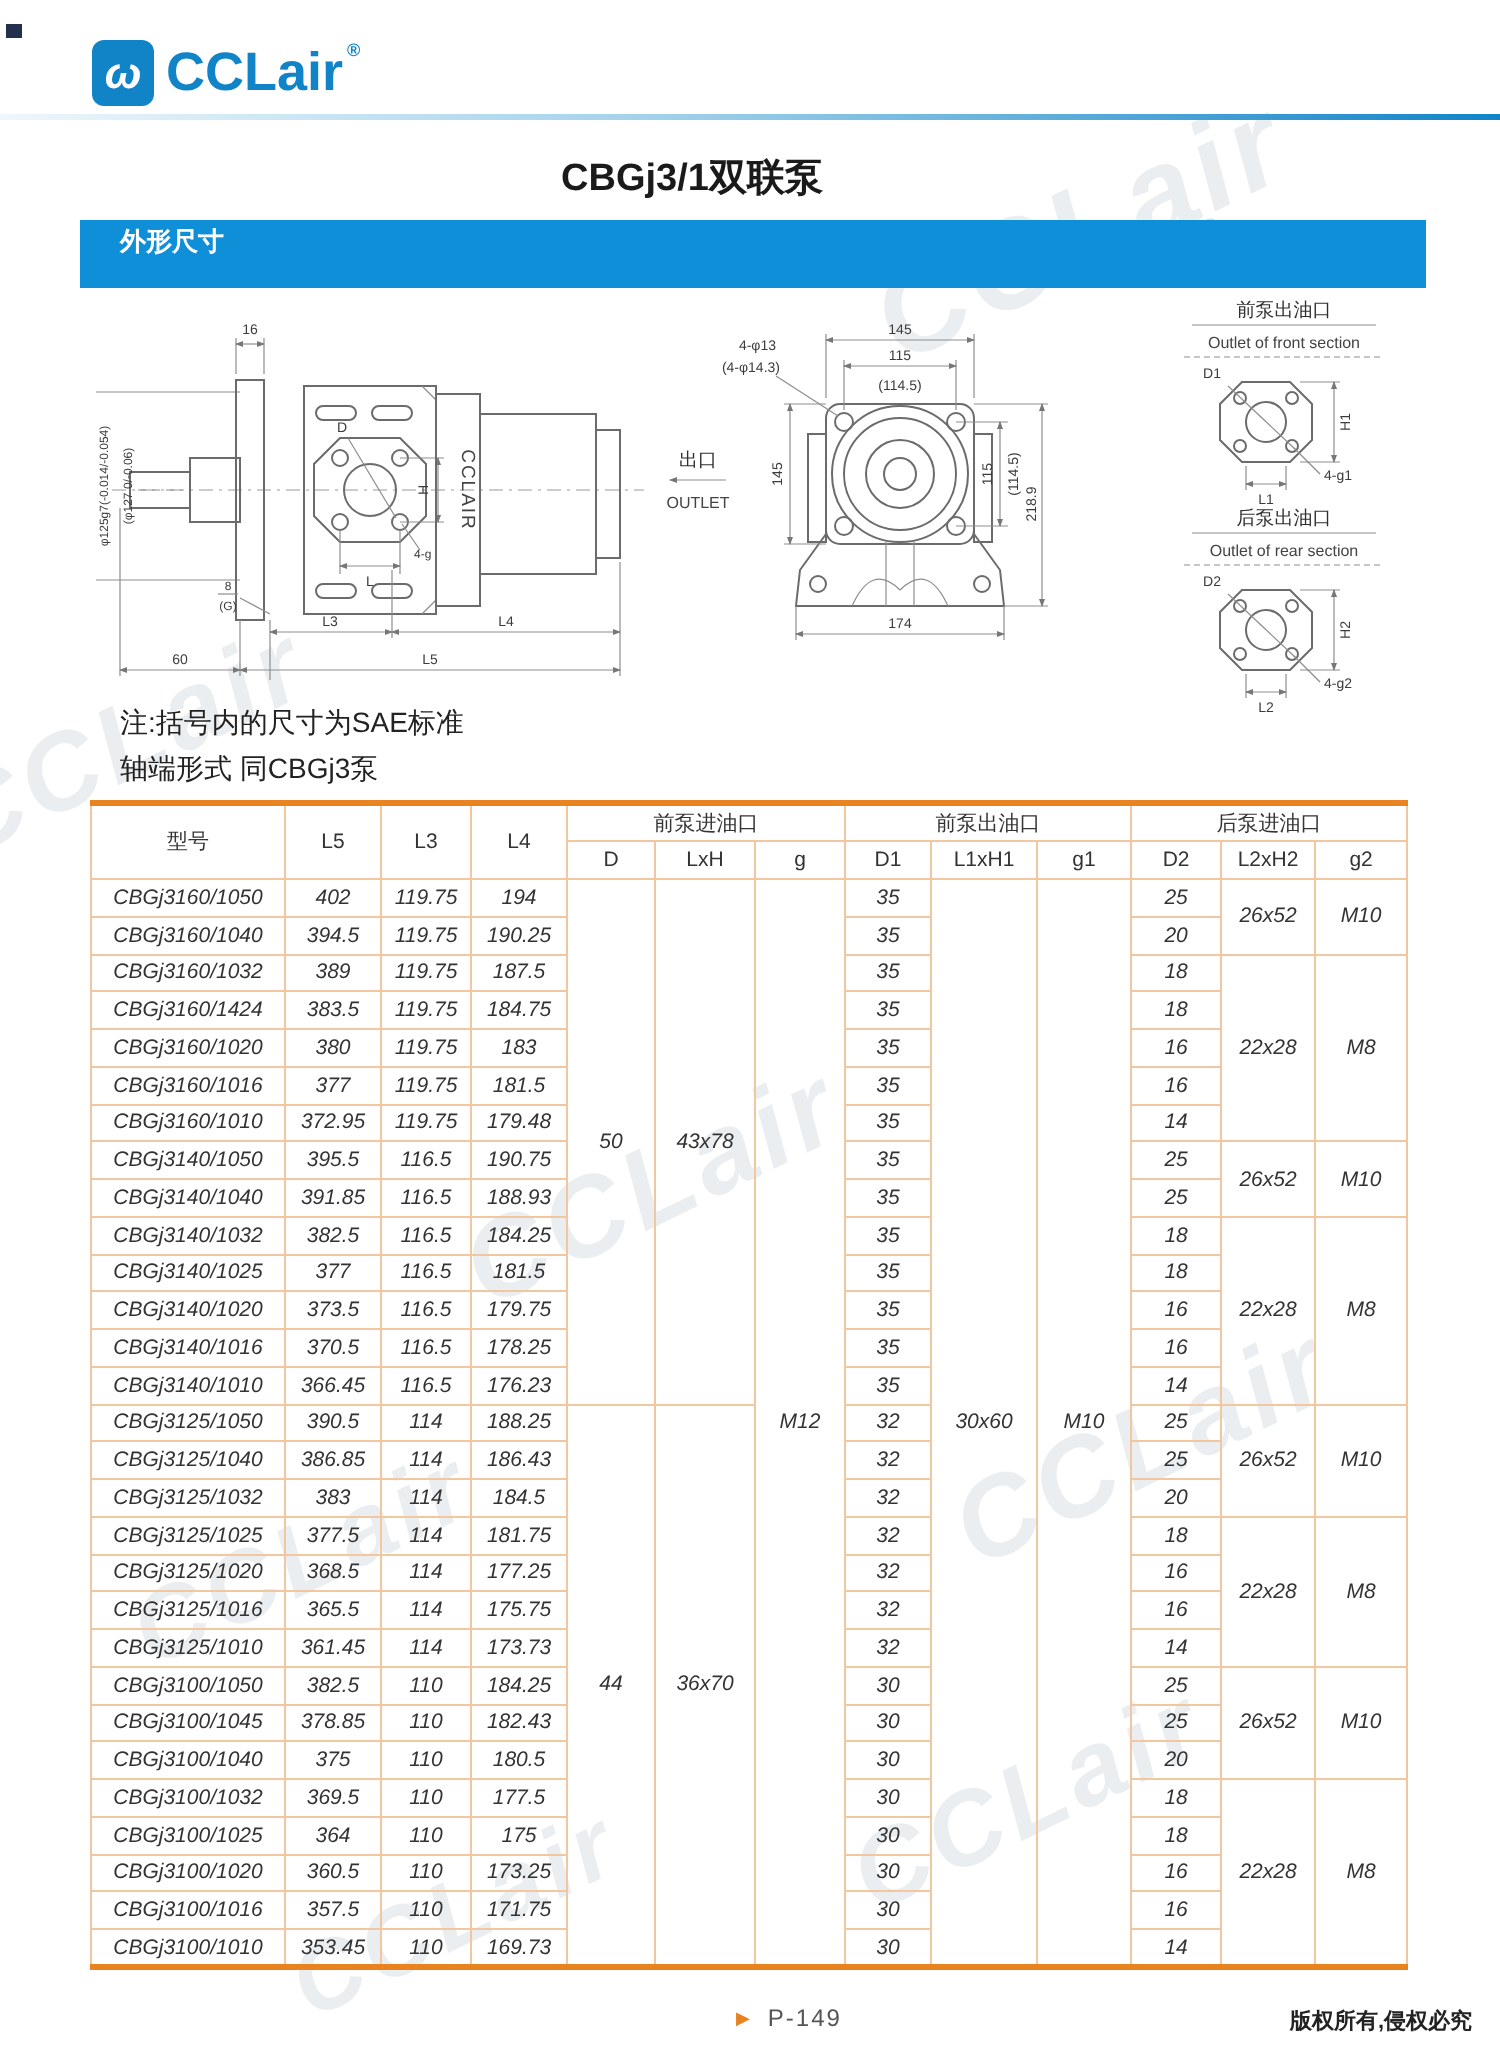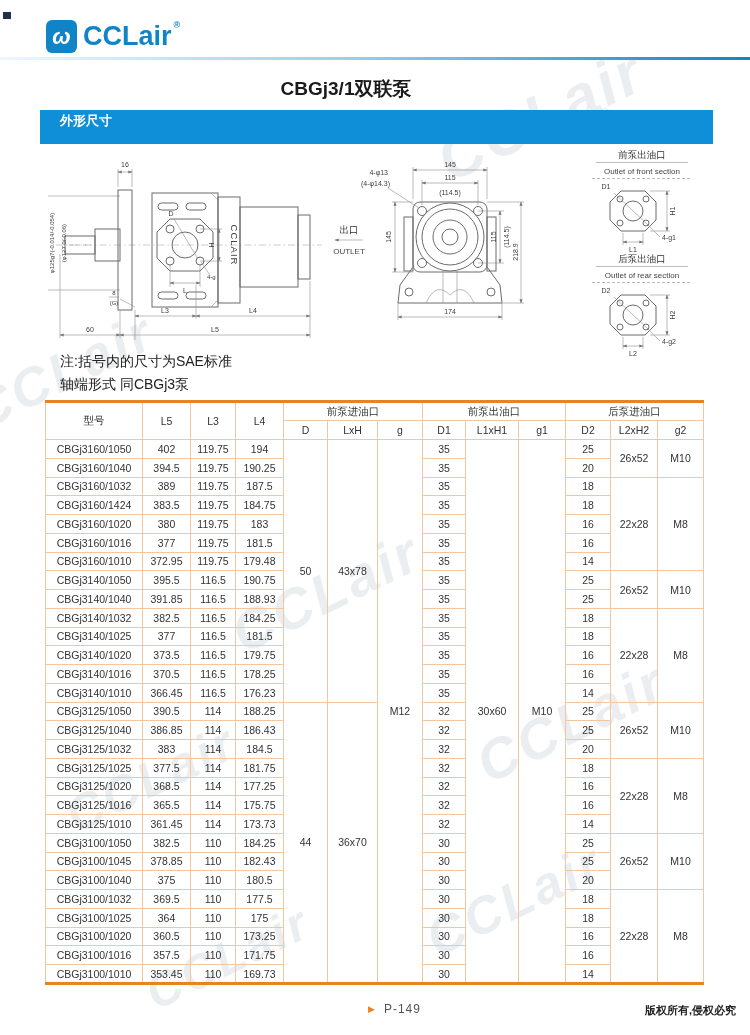--- a/index.html
+++ b/index.html
@@ -35,21 +35,21 @@
   .cnt{font-size:9.5px;fill:#2e2e2e;}
   .ent{font-size:8px;fill:#444;}
   
   .note{position:absolute;left:60px;font-size:14px;color:#222;z-index:2;}
   
   .dim-table{position:absolute;left:45px;top:400px;width:658px;height:585px;border-collapse:collapse;
              table-layout:fixed;z-index:2;background:transparent;}
   .dim-table th,.dim-table td{border:1px solid #f2c69e;font-size:10.5px;font-weight:normal;
              color:#333;text-align:center;padding:0;overflow:hidden;white-space:nowrap;}
   .dim-table thead tr{height:19px;}
-  .dim-table tbody tr{height:18px;}
+  .dim-table tbody tr{height:18px;font-style:italic;}
   .dim-table{border-top:3px solid #e8831f;border-bottom:3px solid #e8831f;}
   
   .page-num{position:absolute;left:368px;top:1002px;font-size:12px;color:#555;letter-spacing:1px;
             display:flex;align-items:center;z-index:2;}
   .page-num .tri{color:#e8831f;font-size:9px;margin-right:8px;}
   .copyright{position:absolute;right:14px;top:1003px;font-size:11px;font-weight:bold;color:#222;z-index:2;padding-left:45px;}
 </style>
 </head>
 <body>
 

